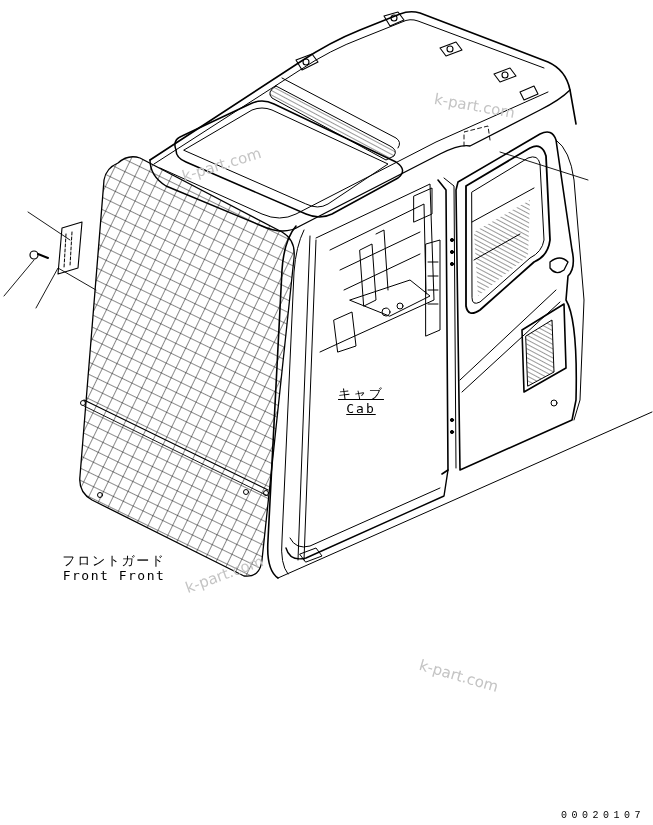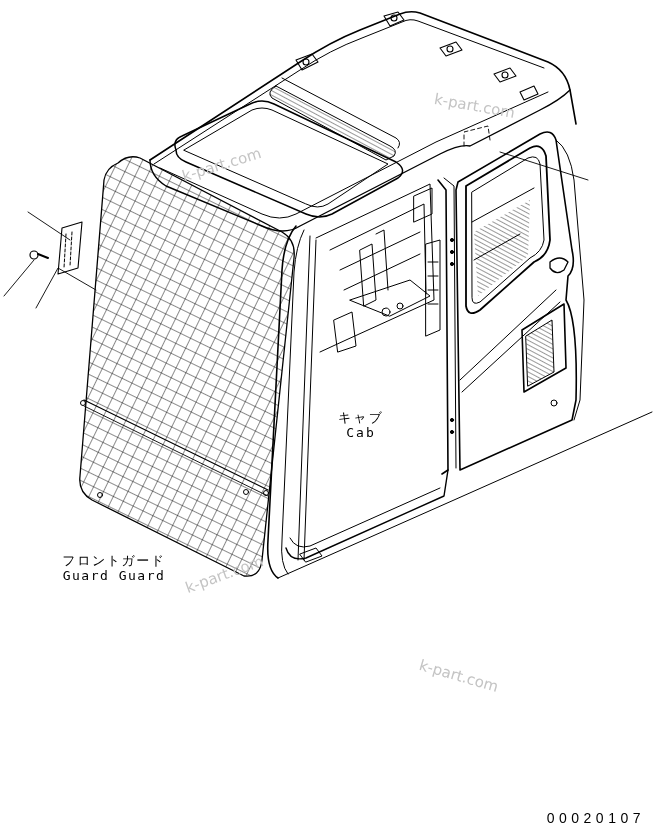--- a/index.html
+++ b/index.html
@@ -2,24 +2,24 @@
 <html><head>
 <meta charset="utf-8">
 <style>
   html, body { margin: 0; padding: 0; background: #ffffff; }
   body { width: 653px; height: 825px; position: relative; overflow: hidden;
          font-family: "DejaVu Sans Mono", monospace; color: #000; }
   #drawing { position: absolute; left: 0; top: 0; width: 653px; height: 825px; }
   .lbl { position: absolute; font-family: "DejaVu Sans Mono", monospace; font-size: 13px;
          line-height: 15px; text-align: center; letter-spacing: 2px; color: #000; white-space: nowrap; }
   .lbl span { display: block; }
-  #cab-label { left: 326px; top: 410px; width: 70px; }
+  #cab-label { left: 326px; top: 386px; width: 70px; text-decoration: underline; }
   #guard-label { left: 62px; top: 553px; width: 104px; text-align: center; letter-spacing: 1.5px; }
-  #drawing-number { position: absolute; right: 8px; top: 810px; font-size: 14px; letter-spacing: 4.5px;
-         font-family: Liberation Sans, sans-serif; }
+  #drawing-number { position: absolute; right: 8px; top: 810px; font-size: 10px; letter-spacing: 4.5px;
+         font-family: Liberation Mono, monospace; }
   .wm { position: absolute; font-family: "DejaVu Sans", sans-serif; color: #c4c4c4; font-size: 15px;
         transform-origin: left top; white-space: nowrap; }
   #wm1 { left: 180px; top: 168px; transform: rotate(-17deg); }
   #wm2 { left: 436px; top: 90px; transform: rotate(10deg); }
   #wm3 { left: 183px; top: 580px; transform: rotate(-20deg); }
   #wm4 { left: 422px; top: 656px; transform: rotate(16deg); }
 </style>
 </head>
 <body>
 
@@ -148,21 +148,21 @@
   </g>
 </svg>
 
 <div class="lbl" id="cab-label">
   <span>キャブ</span>
   <span>Cab</span>
 </div>
 
 <div class="lbl" id="guard-label">
   <span>フロントガード</span>
-  <span>Guard Guard</span>
+  <span>Front Front</span>
 </div>
 
 <div id="drawing-number">00020107</div>
 
 <div class="wm" id="wm1">k-part.com</div>
 <div class="wm" id="wm2">k-part.com</div>
 <div class="wm" id="wm3">k-part.com</div>
 <div class="wm" id="wm4">k-part.com</div>
 
 </body></html>

